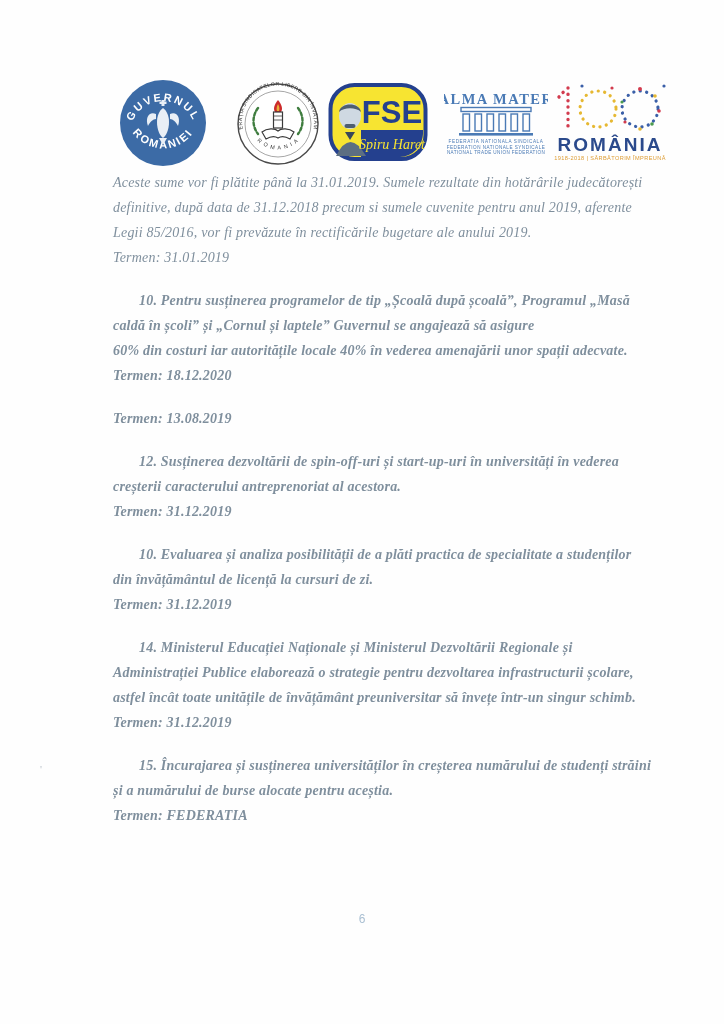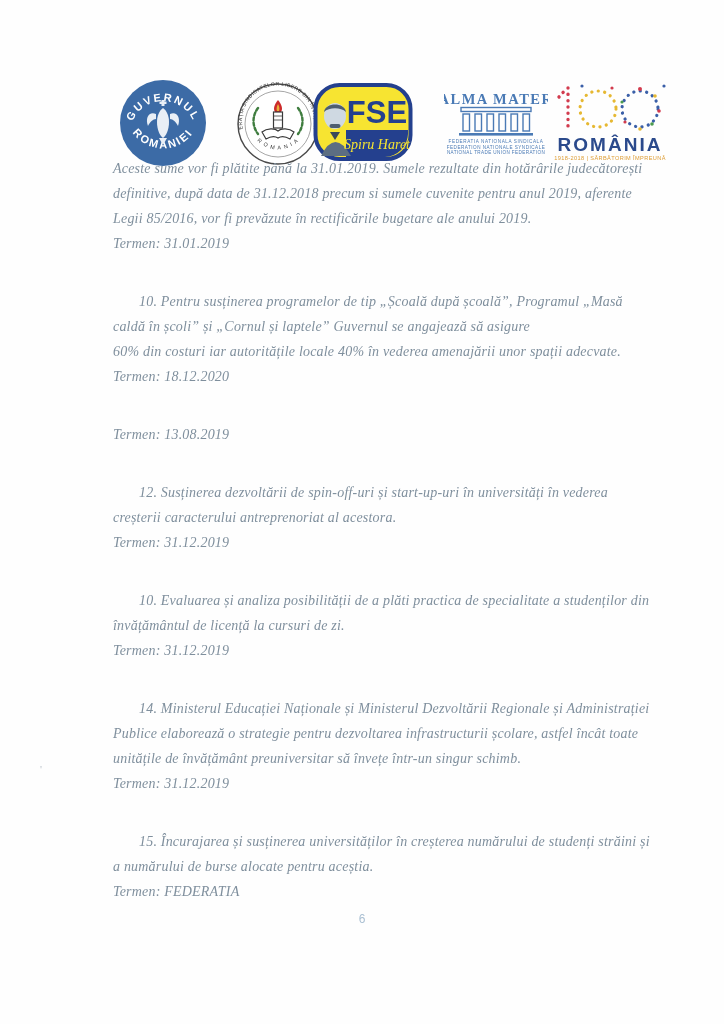--- a/index.html
+++ b/index.html
@@ -14,36 +14,36 @@
   }
   
   .logo-row {
     position: absolute;
     top: 76px; left: 112px;
     width: 556px; height: 92px;
   }
   .logo { position: absolute; }
   .logo-guvernul   { left: 6px;   top: 2px; }
   .logo-fsli       { left: 122px; top: 2px; }
-  .logo-fse        { left: 201px; top: 6px; }
+  .logo-fse        { left: 216px; top: 6px; }
   .logo-alma       { left: 332px; top: 14px; }
   .logo-centenary  { left: 440px; top: 0px; }
   
   .text-block {
     position: absolute;
-    top: 156px; left: 113px;
+    top: 170px; left: 113px;
     width: 540px;
     color: #7f8f9d;
     font-style: italic;
     font-size: 14px;
     line-height: 25px;
     letter-spacing: 0.2px;
   }
   .para .body { white-space: pre-line; }
-  .item { margin-top: 33px; }
+  .item { margin-top: 18px; font-weight: bold; }
   .item .body { text-indent: 26px; }
   .termen { }
   
   .page-number {
     position: absolute;
     top: 912px; left: 0;
     width: 724px;
     text-align: center;
     color: #a9bfd2;
     font-family: "Liberation Sans", sans-serif;

